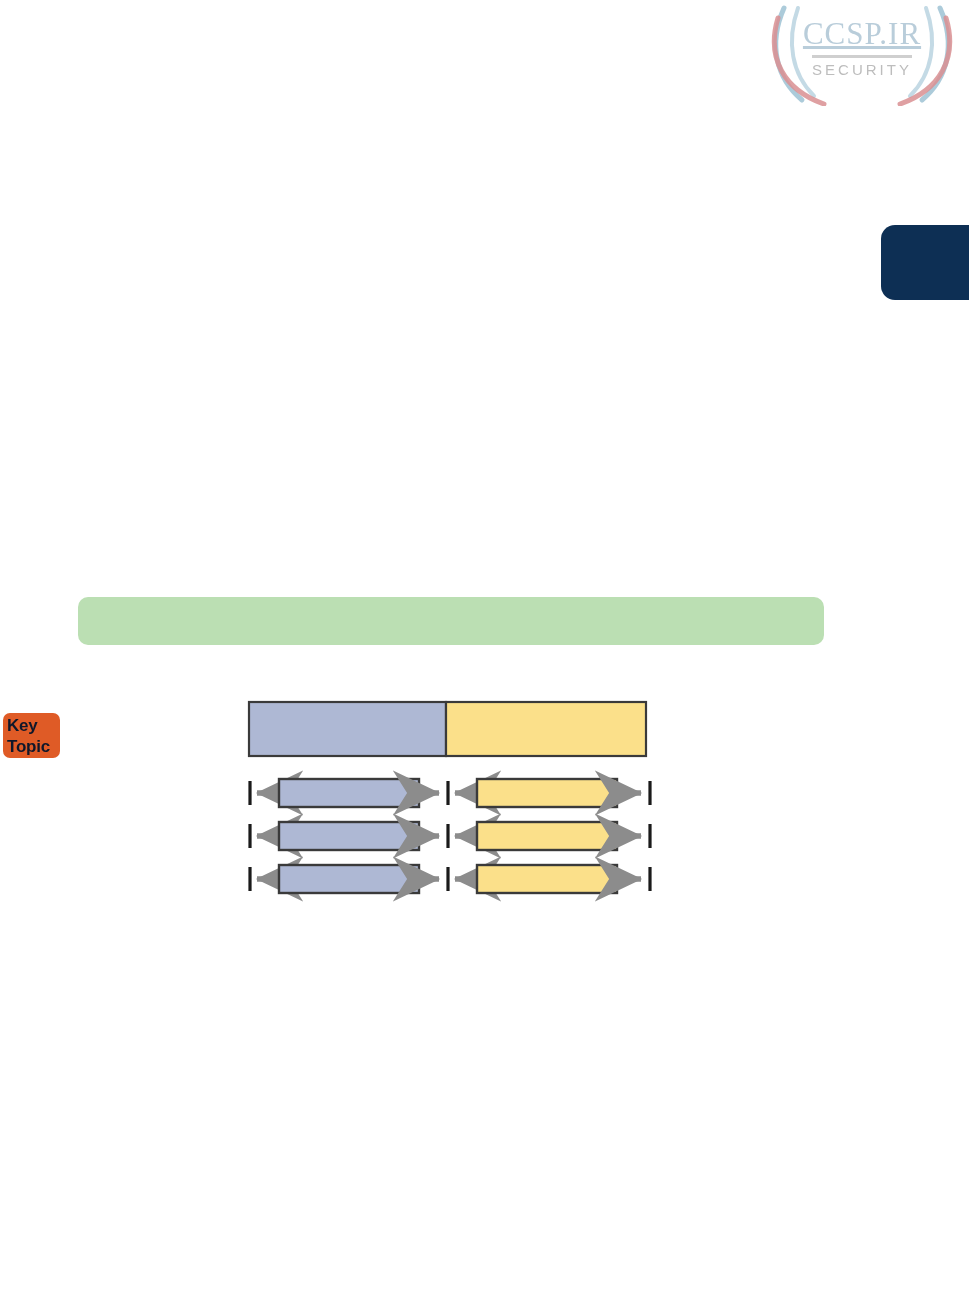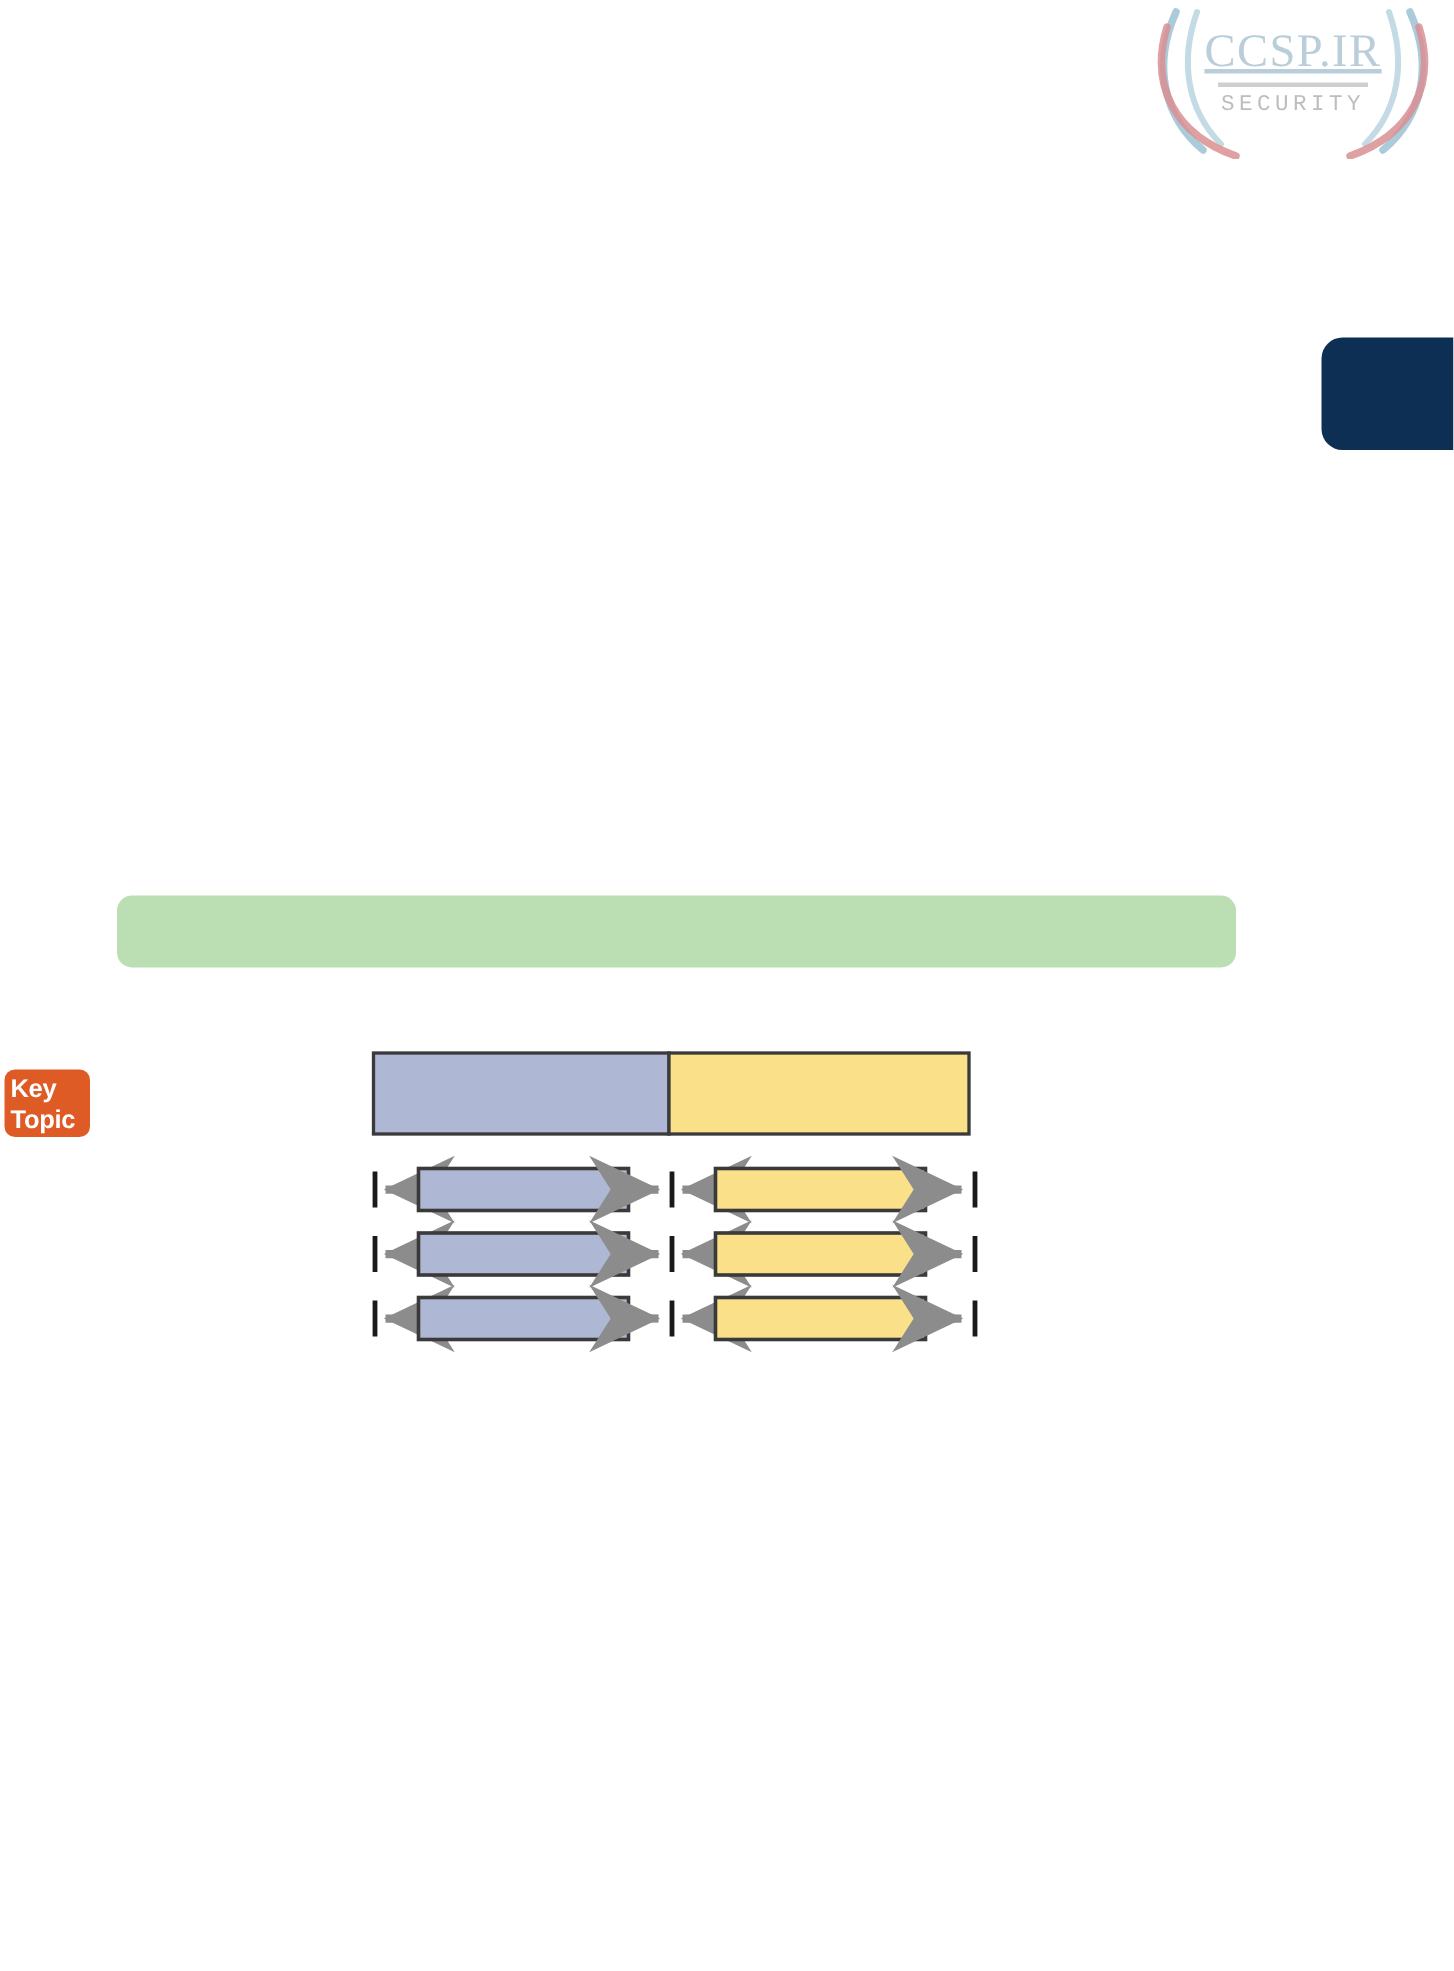--- a/index.html
+++ b/index.html
@@ -51,21 +51,21 @@
     width: 100px;
     height: 3px;
     background: #cfcfcf;
   }
   .logo-sub {
     position: absolute;
     left: 0;
     top: 59px;
     width: 200px;
     text-align: center;
-    font-family: Liberation Mono, monospace;
+    font-family: Liberation Sans, sans-serif;
     font-size: 15px;
     letter-spacing: 3px;
     color: #bdbdbd;
   }
 
   
   .page-tab {
     position: absolute;
     right: 0;
     top: 225px;
@@ -88,21 +88,21 @@
 
   
   .key-topic {
     position: absolute;
     left: 3px;
     top: 713px;
     width: 57px;
     height: 45px;
     background: #df5b26;
     border-radius: 7px;
-    color: #ffffff;
+    color: #0f172a;
     font-weight: bold;
     font-size: 17px;
     line-height: 21px;
     padding: 2px 0 0 4px;
     box-sizing: border-box;
     letter-spacing: -0.2px;
   }
   .key-topic span { display: block; }
 
   

